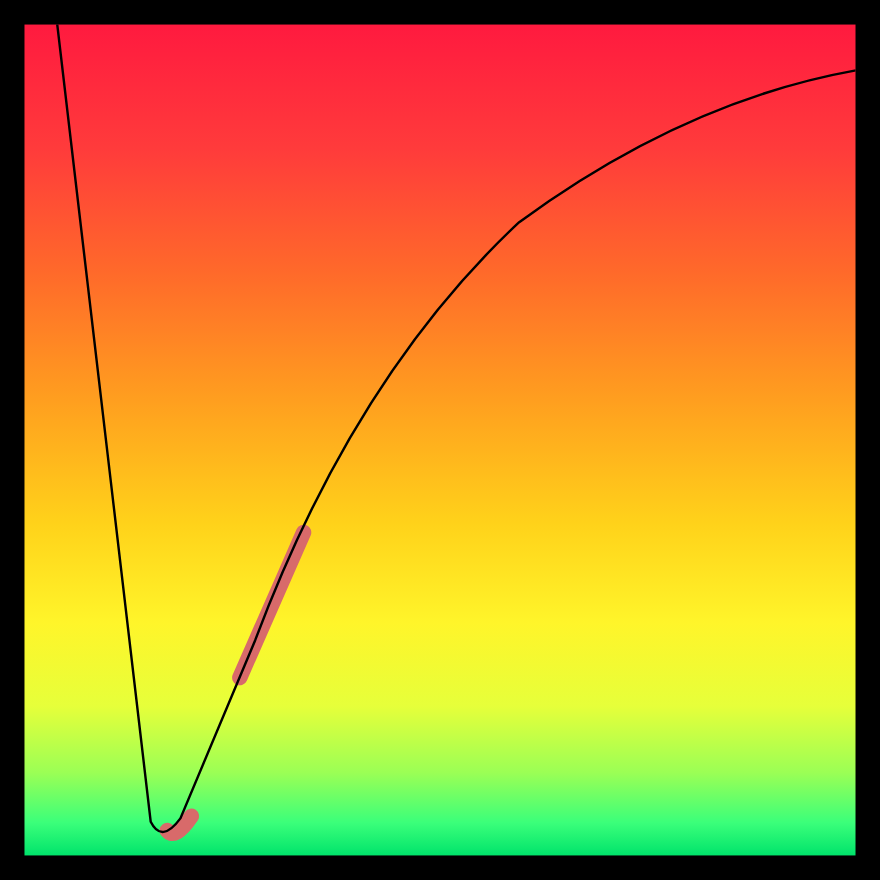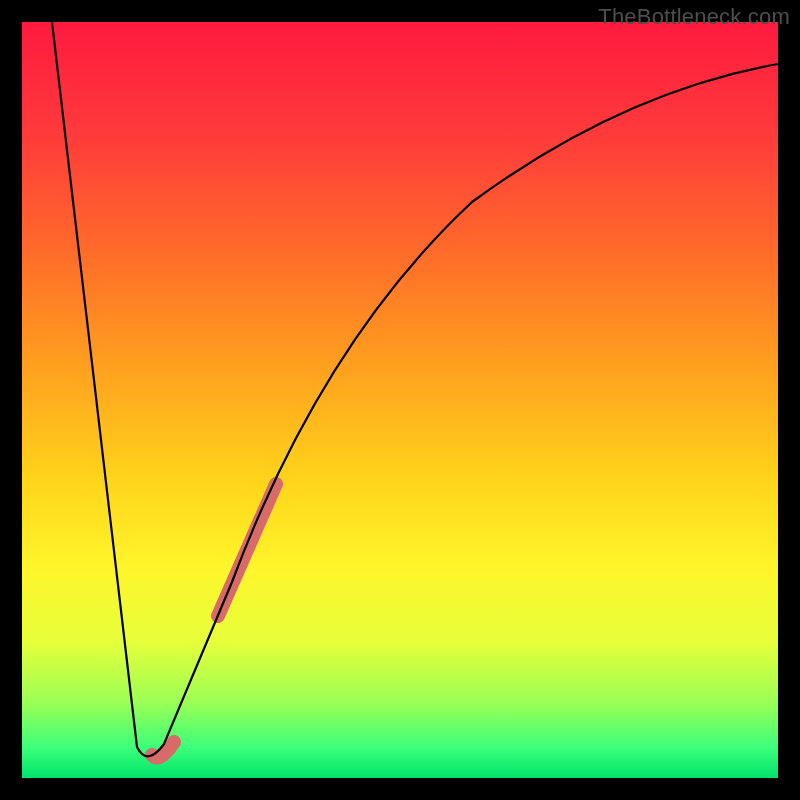--- a/index.html
+++ b/index.html
@@ -57,14 +57,13 @@
           </linearGradient>
       </defs>
       <rect x="0" y="0" width="756" height="756" fill="url(#bg-grad)"></rect>
       <g id="highlight-layer">
           <path d="M 196 594 L 254 462" fill="none" stroke="#d86a6a" stroke-width="14" stroke-linecap="round"></path>
           <path d="M 130 733 Q 137 742 152 720" fill="none" stroke="#d86a6a" stroke-width="14" stroke-linecap="round"></path>
         </g>
       <path id="main-curve" fill="none" d="M 30 0 L 115 725 Q 125 745 142 722 L 210 560 Q 300 320 450 180 Q 600 70 756 42" stroke="#000000" stroke-width="2.2"></path>
     </svg>
   </div>
-  <div class="watermark">TheBottleneck.com</div>
 </div>
 
 </body></html>

